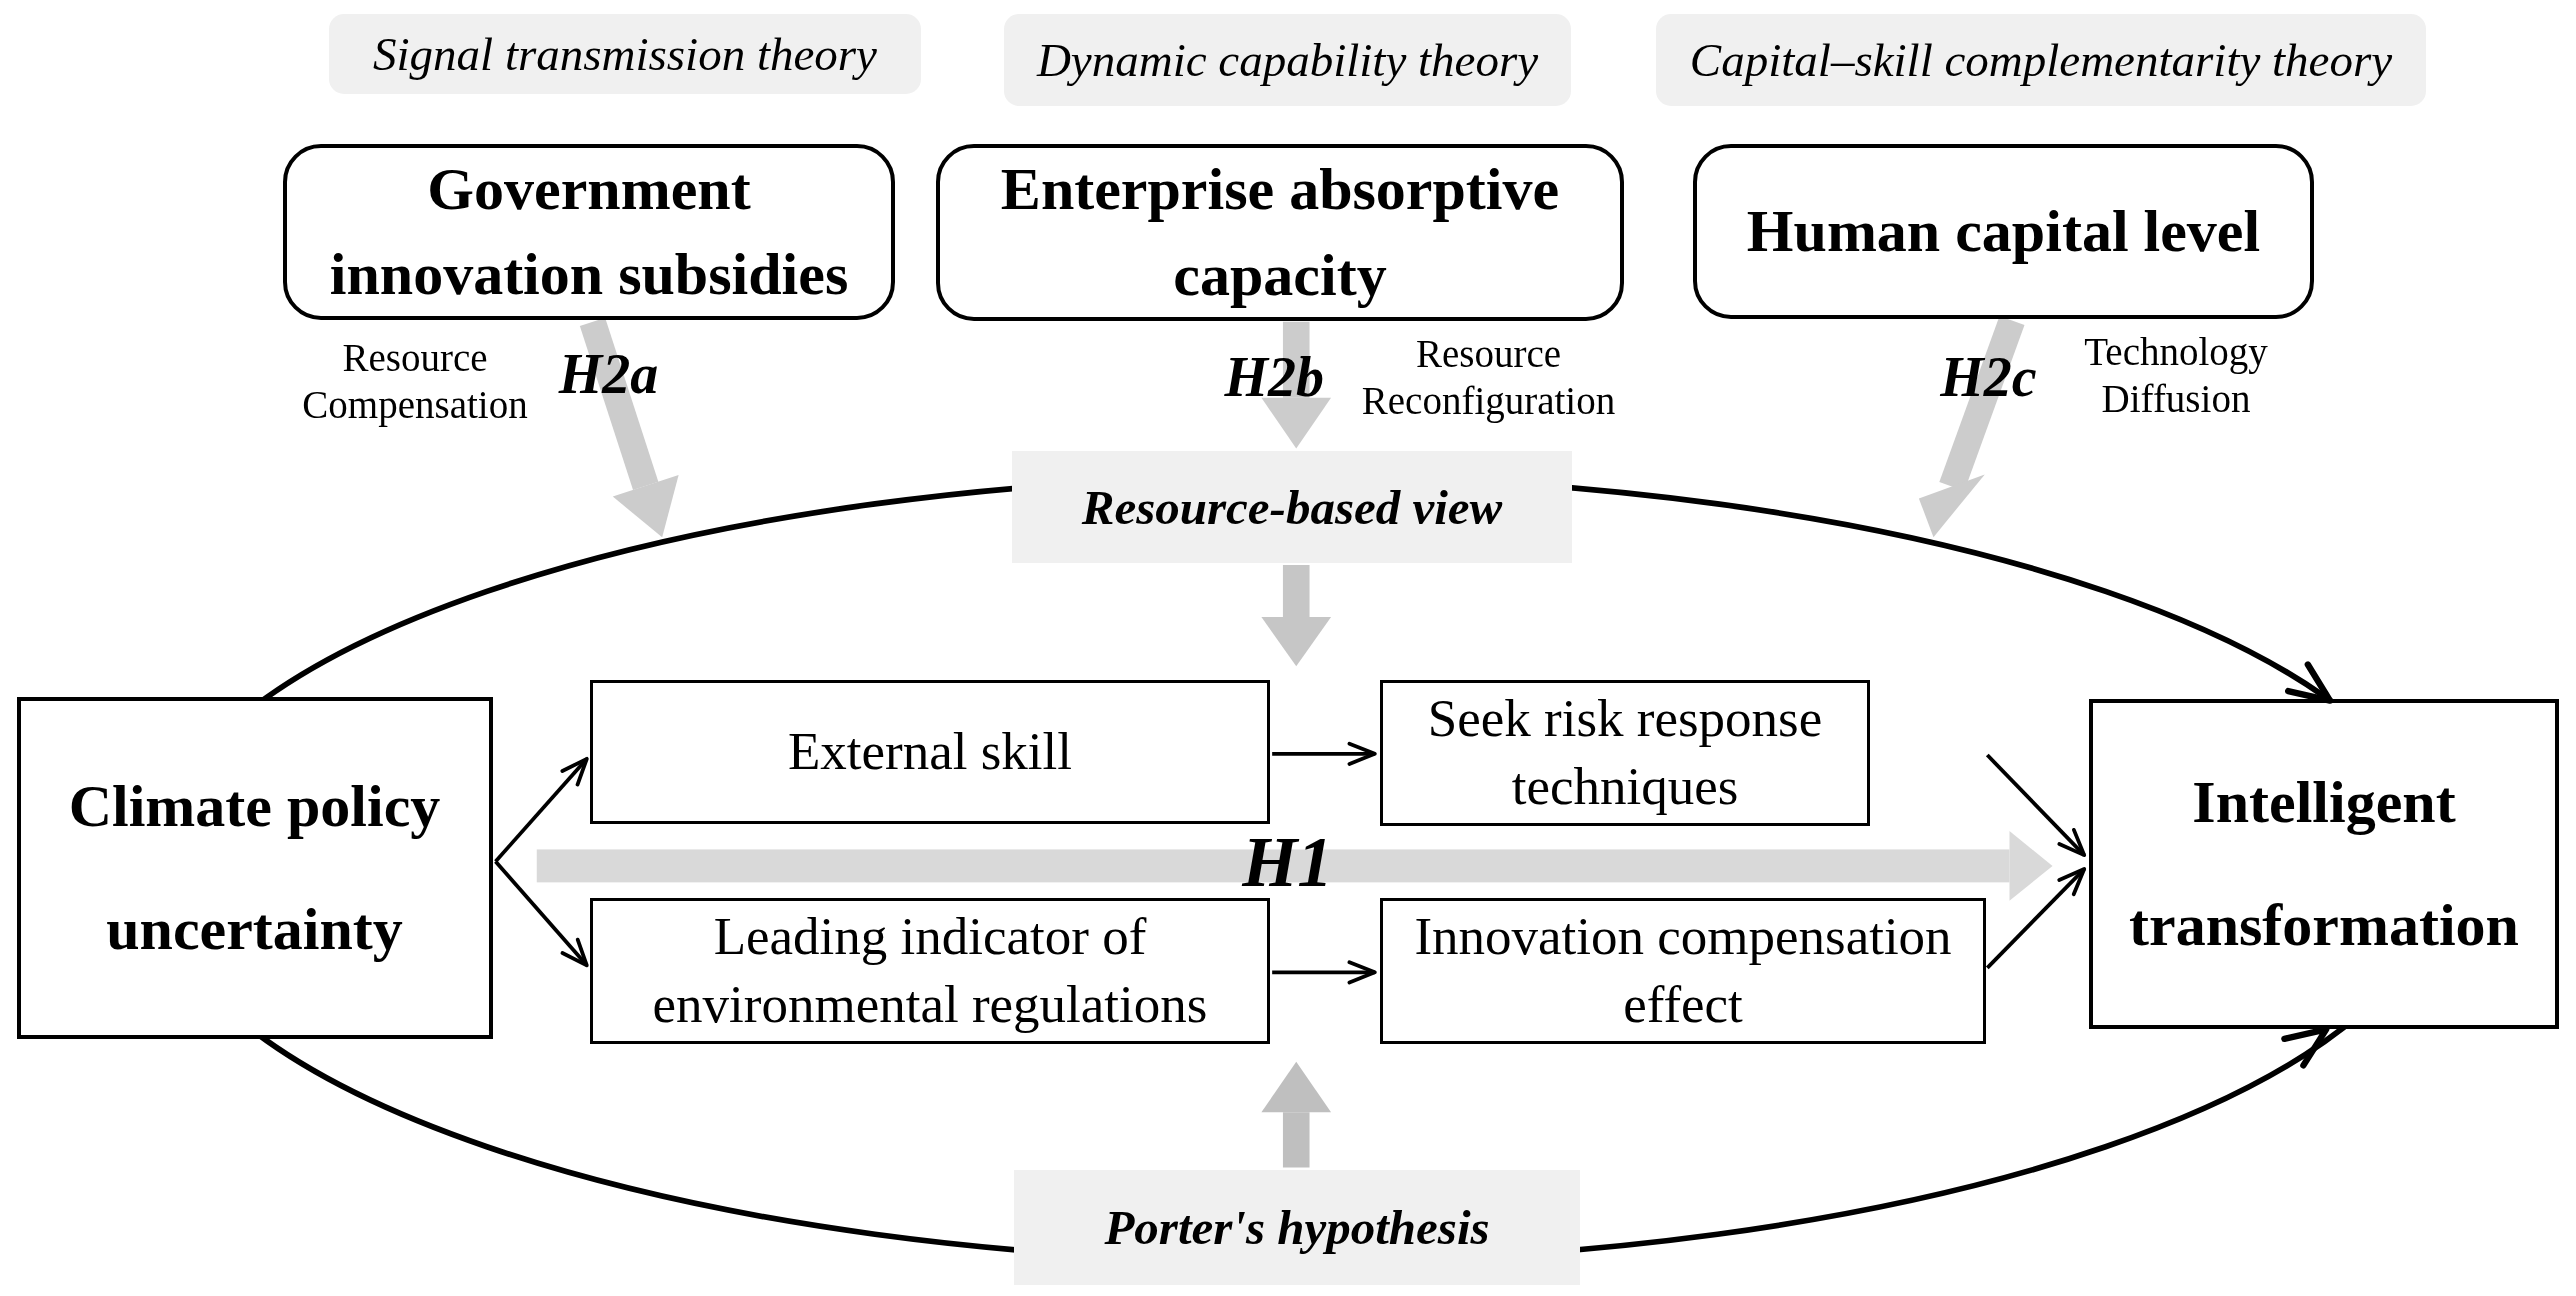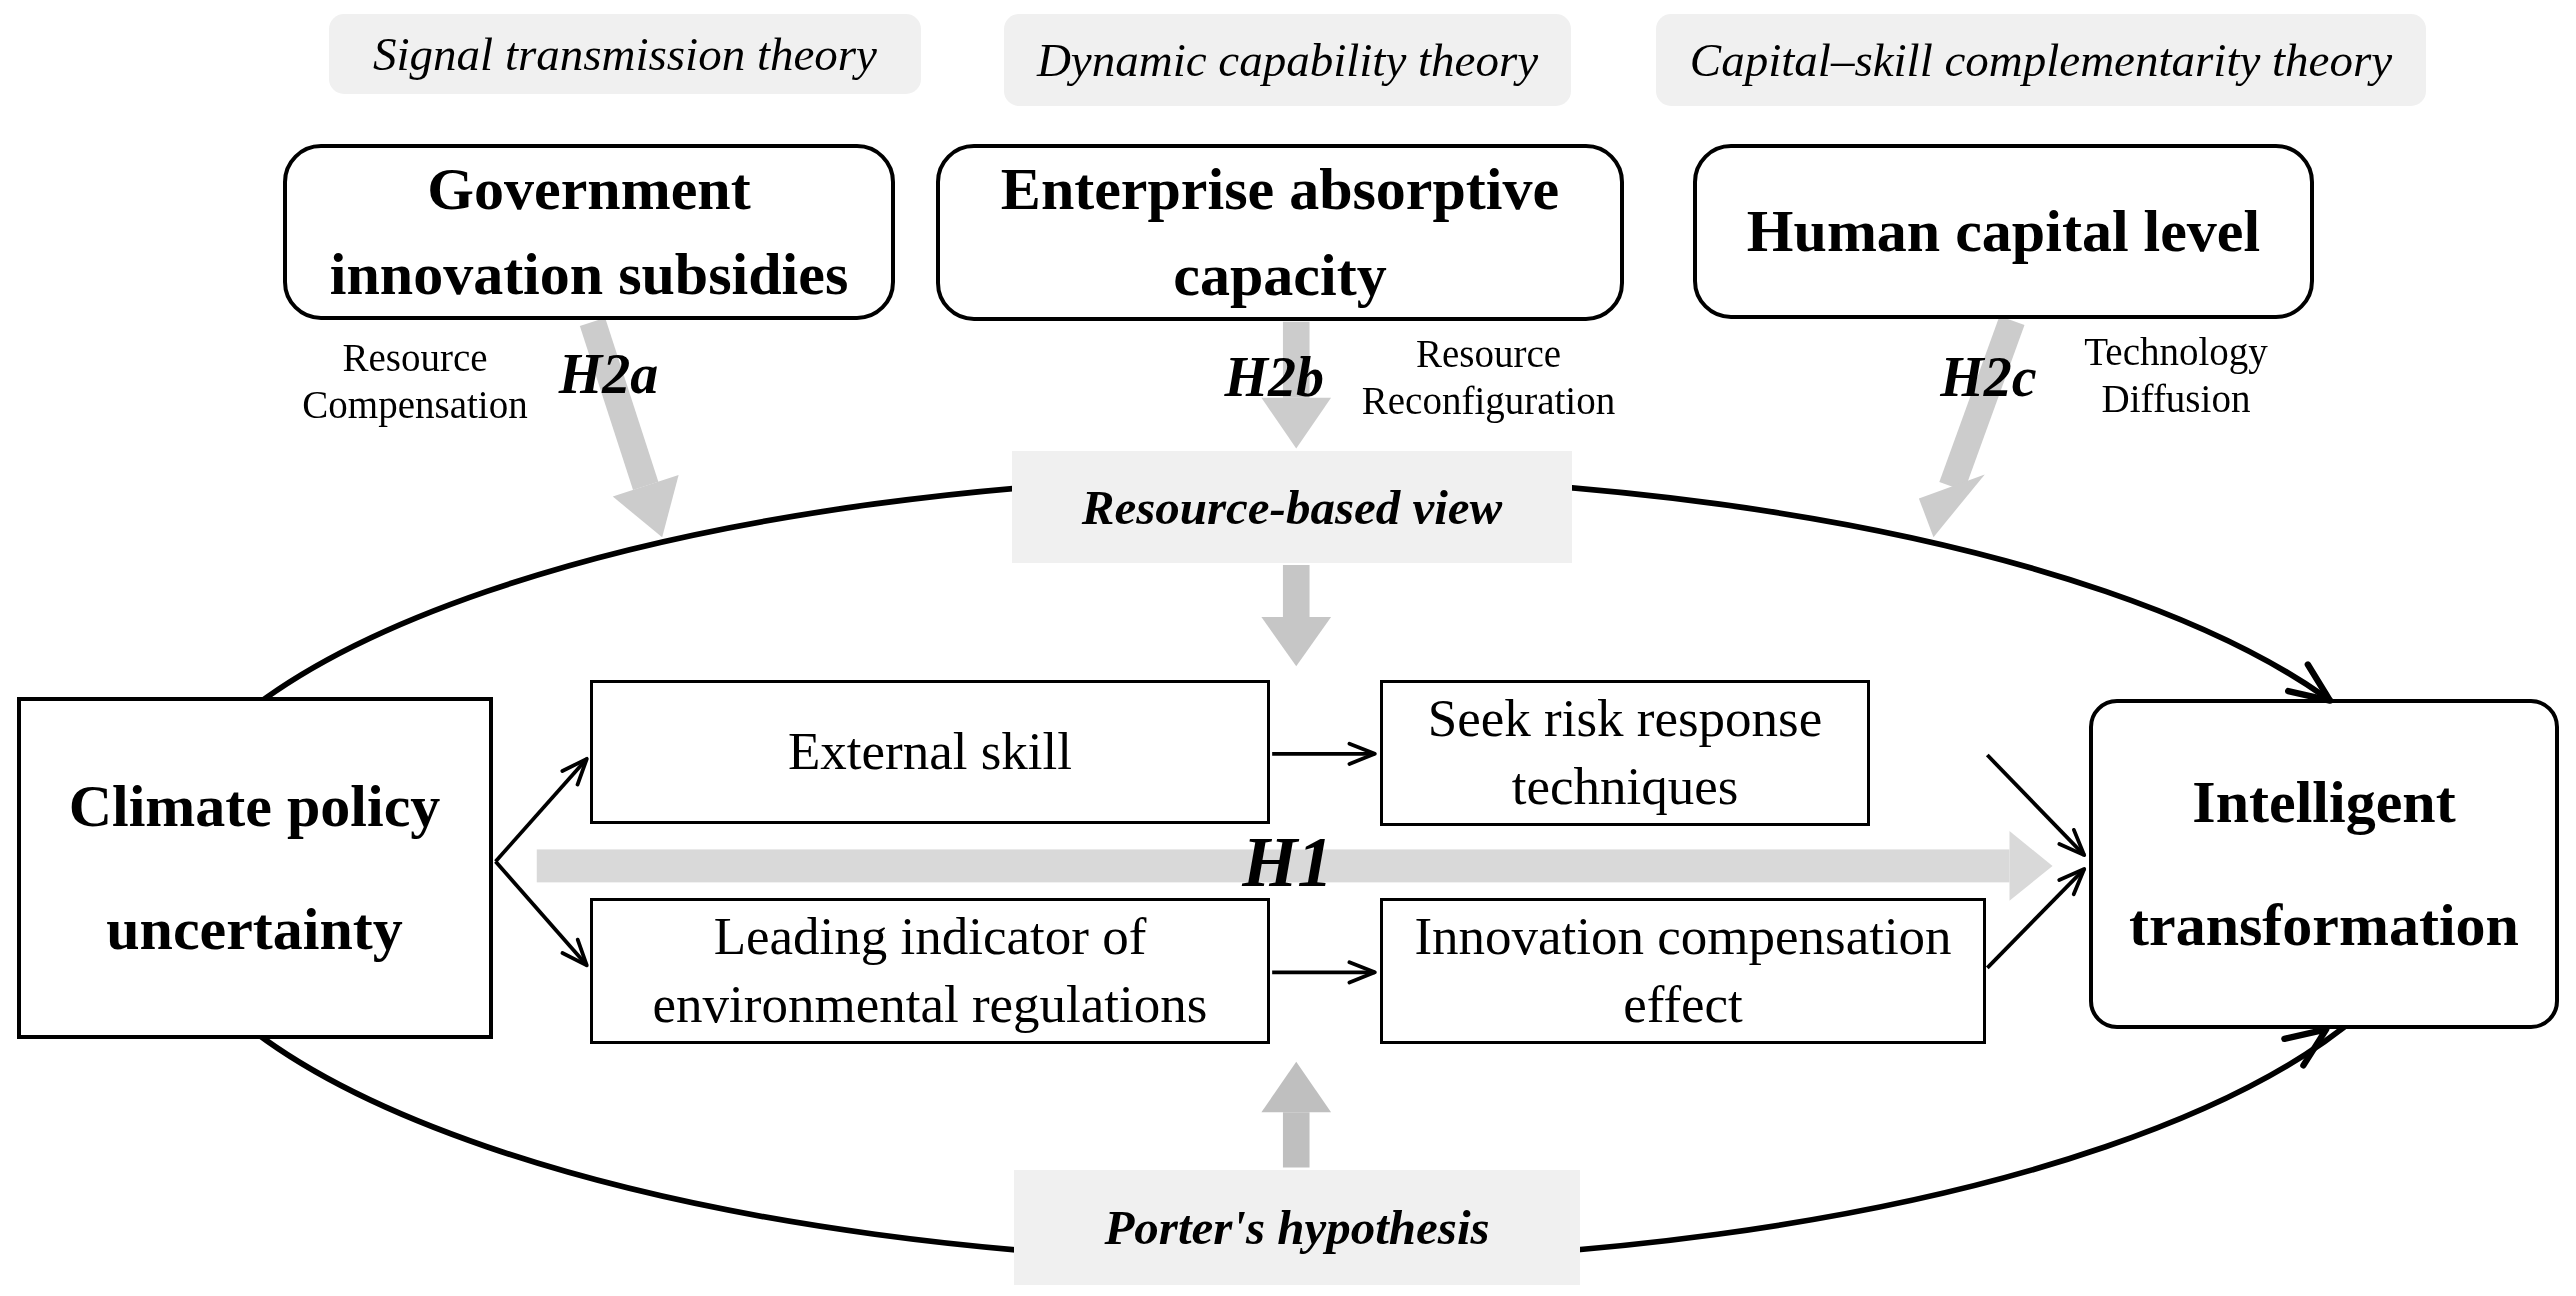--- a/index.html
+++ b/index.html
@@ -117,21 +117,21 @@
   <div class="abs grayview" style="left:1012px;top:451px;width:560px;height:112px;">
     <span>Resource-based view</span>
   </div>
   <div class="abs grayview" style="left:1014px;top:1170px;width:566px;height:115px;">
     <span>Porter's hypothesis</span>
   </div>
 
   <div class="abs bigbox" style="left:16.5px;top:697px;width:476px;height:342px;">
     <span>Climate policy uncertainty</span>
   </div>
-  <div class="abs bigbox" style="left:2089px;top:699px;width:470px;height:330px;border-radius:28px;">
+  <div class="abs bigbox" style="left:2089px;top:699px;width:470px;height:330px;">
     <span>Intelligent transformation</span>
   </div>
 
   <div class="abs innerbox" style="left:590px;top:680px;width:680px;height:144px;">
     <span>External skill</span>
   </div>
   <div class="abs innerbox" style="left:1380px;top:680px;width:490px;height:146px;">
     <span>Seek risk response techniques</span>
   </div>
   <div class="abs innerbox" style="left:590px;top:898px;width:680px;height:146px;">

